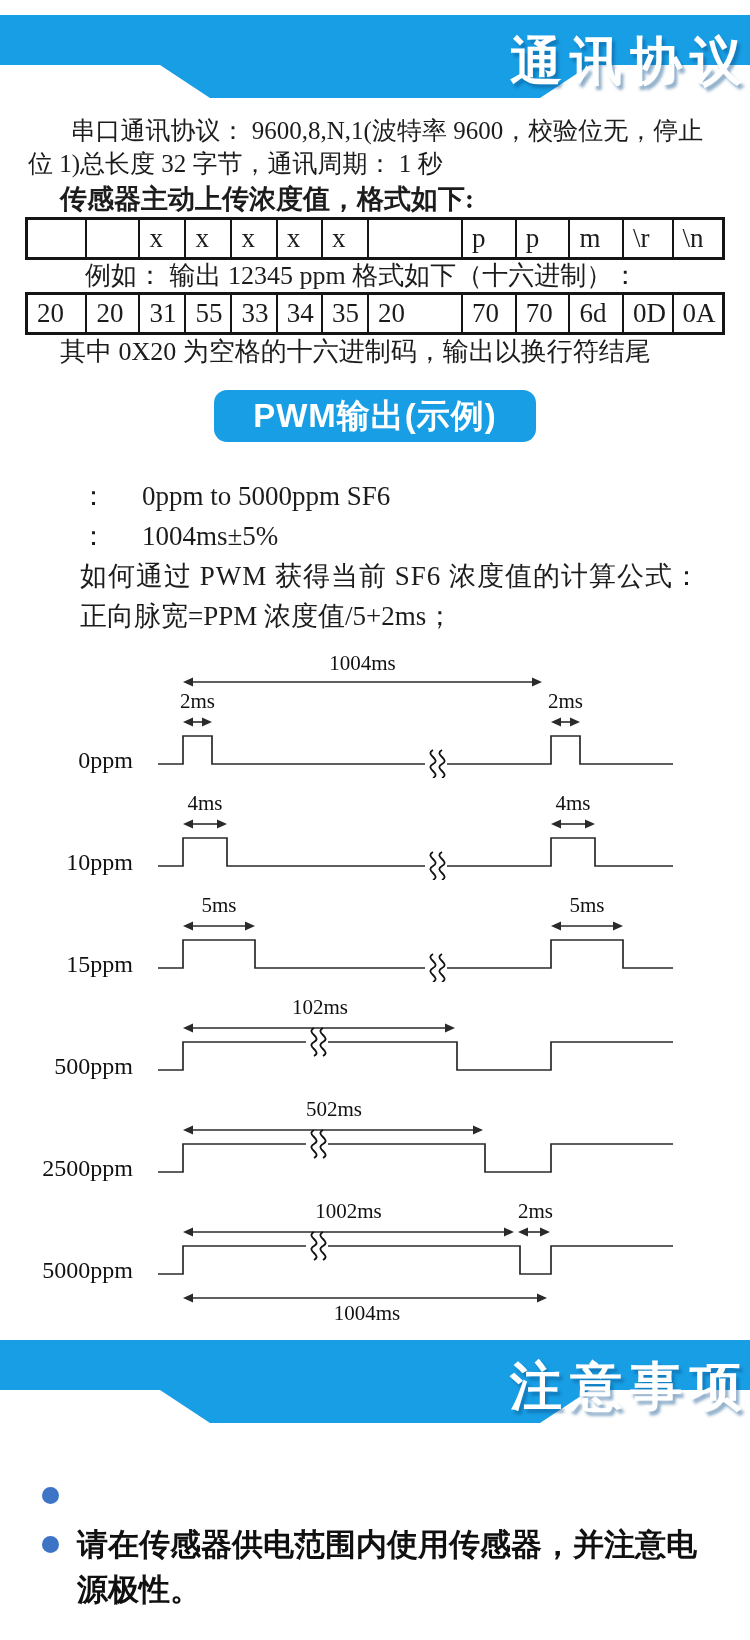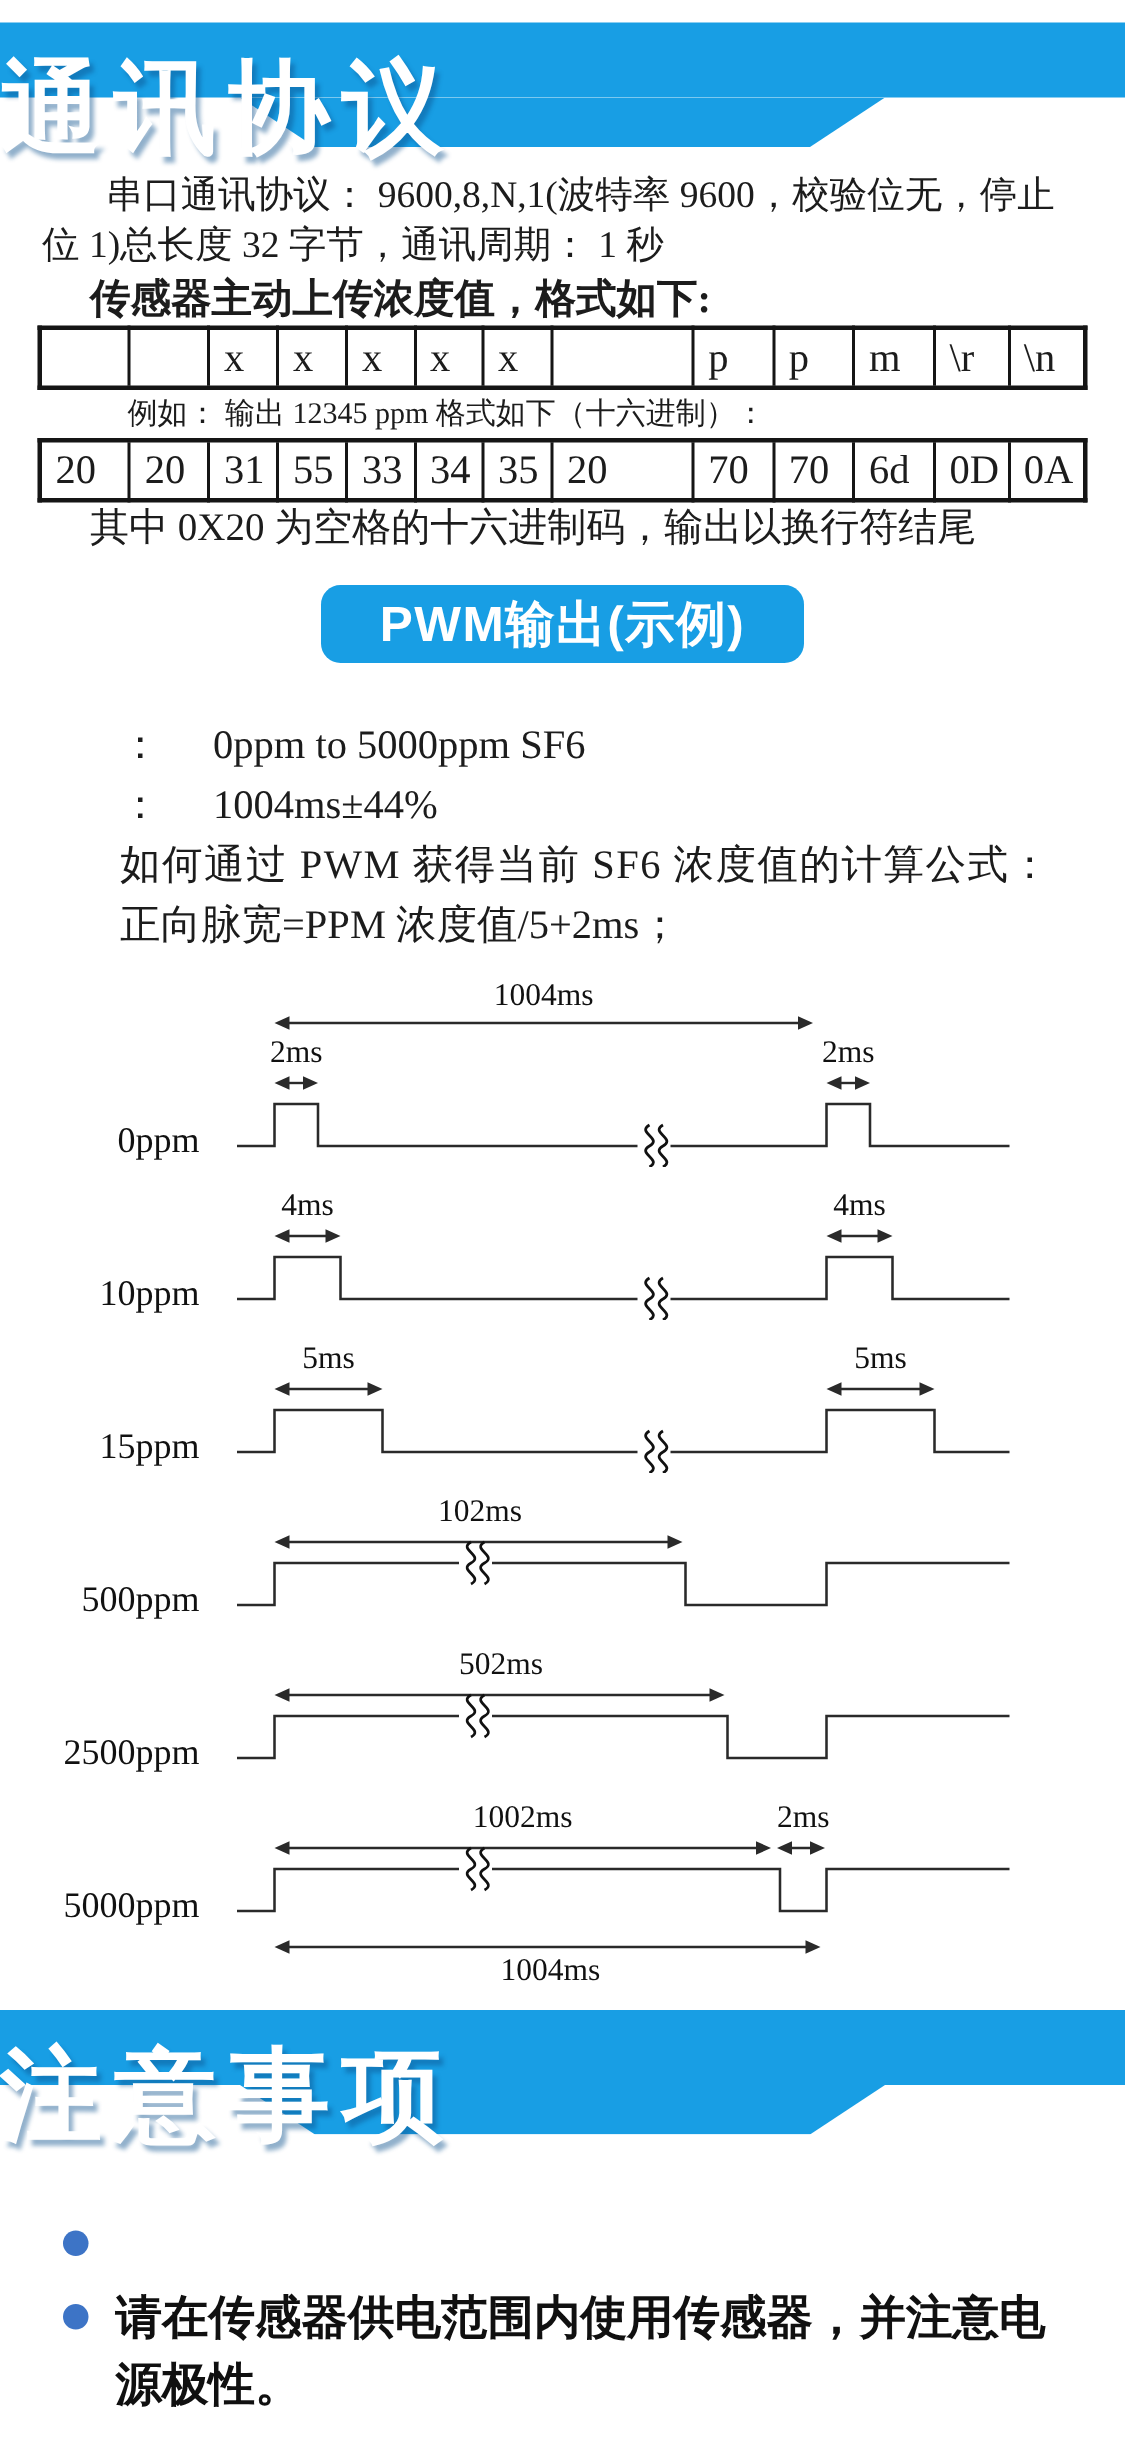--- a/index.html
+++ b/index.html
@@ -13,33 +13,33 @@
   }
   
   .banner{position:relative;height:83px;}
   .banner .bar{height:50px;background:var(--accent);}
   .banner .trap{
     position:absolute;top:50px;left:50%;transform:translateX(-50%);
     width:430px;height:33px;background:var(--accent);
     clip-path:polygon(0 0,100% 0,calc(100% - 50px) 100%,50px 100%);
   }
   .banner .title{
-    position:absolute;top:12px;left:0;width:100%;text-align:left;
+    position:absolute;top:12px;left:0;width:100%;text-align:right;
     font-family:"Liberation Sans","DejaVu Sans",sans-serif;
-    font-size:68px;font-weight:700;color:#fff;letter-spacing:8px;
+    font-size:52px;font-weight:700;color:#fff;letter-spacing:8px;
     text-shadow:3px 4px 3px rgba(10,80,140,.45);
   }
   #banner-protocol{margin-top:15px;}
   #banner-notice{margin-top:14px;}
   
   .intro{margin:16px 28px 0;font-size:25px;line-height:33px;text-indent:1.7em;}
   .upload-note{margin:4px 0 3px 60px;font-size:27px;font-weight:700;line-height:30px;}
   .byte-table{width:700px;margin:0 auto;border-collapse:collapse;table-layout:fixed;border:3px solid #151515;}
   .byte-table td{border:2px solid #151515;height:40px;font-size:27px;padding:0 0 0 9px;overflow:hidden;white-space:nowrap;}
-  .example-caption{margin:2px 13px 2px 85px;font-size:20px;line-height:28px;}
+  .example-caption{margin:2px 13px 2px 85px;font-size:26px;line-height:28px;}
   .hex-note{margin:3px 0 0 60px;font-size:26px;line-height:28px;}
   
   .pwm-pill{
     margin:24px auto 0;width:322px;height:52px;background:var(--accent);
     border-radius:13px;color:#fff;display:flex;align-items:center;justify-content:center;
     font-family:"Liberation Sans","DejaVu Sans",sans-serif;font-size:33px;font-weight:700;letter-spacing:1px;
   }
   .specs{margin:34px 0 0 80px;font-size:27px;}
   .spec-row{display:flex;line-height:40px;}
   .spec-label{width:252px;}
@@ -147,21 +147,21 @@
 
 <div class="pwm-pill">PWM输出(示例)</div>
 
 <div class="specs" id="specs">
     <div class="spec-row">
       <span class="spec-colon">：</span>
       <span class="spec-value">0ppm to 5000ppm SF6</span>
     </div>
     <div class="spec-row">
       <span class="spec-colon">：</span>
-      <span class="spec-value">1004ms±44%</span>
+      <span class="spec-value">1004ms±5%</span>
     </div>
   </div>
 <div class="formula-intro">如何通过 PWM 获得当前 SF6 浓度值的计算公式：</div>
 <div class="formula">正向脉宽=PPM 浓度值/5+2ms；</div>
 
 <div id="waves">
     <svg viewBox="0 0 680 128" width="680" height="128" class="wave-row">
       <text x="118" y="118" text-anchor="end" font-size="24" font-family="&quot;Liberation Serif&quot;,&quot;DejaVu Serif&quot;,serif" fill="#111">0ppm</text>
       <text x="347.5" y="20" text-anchor="middle" font-size="21" font-family="&quot;Liberation Serif&quot;,&quot;DejaVu Serif&quot;,serif" fill="#111">1004ms</text>
       <g>

